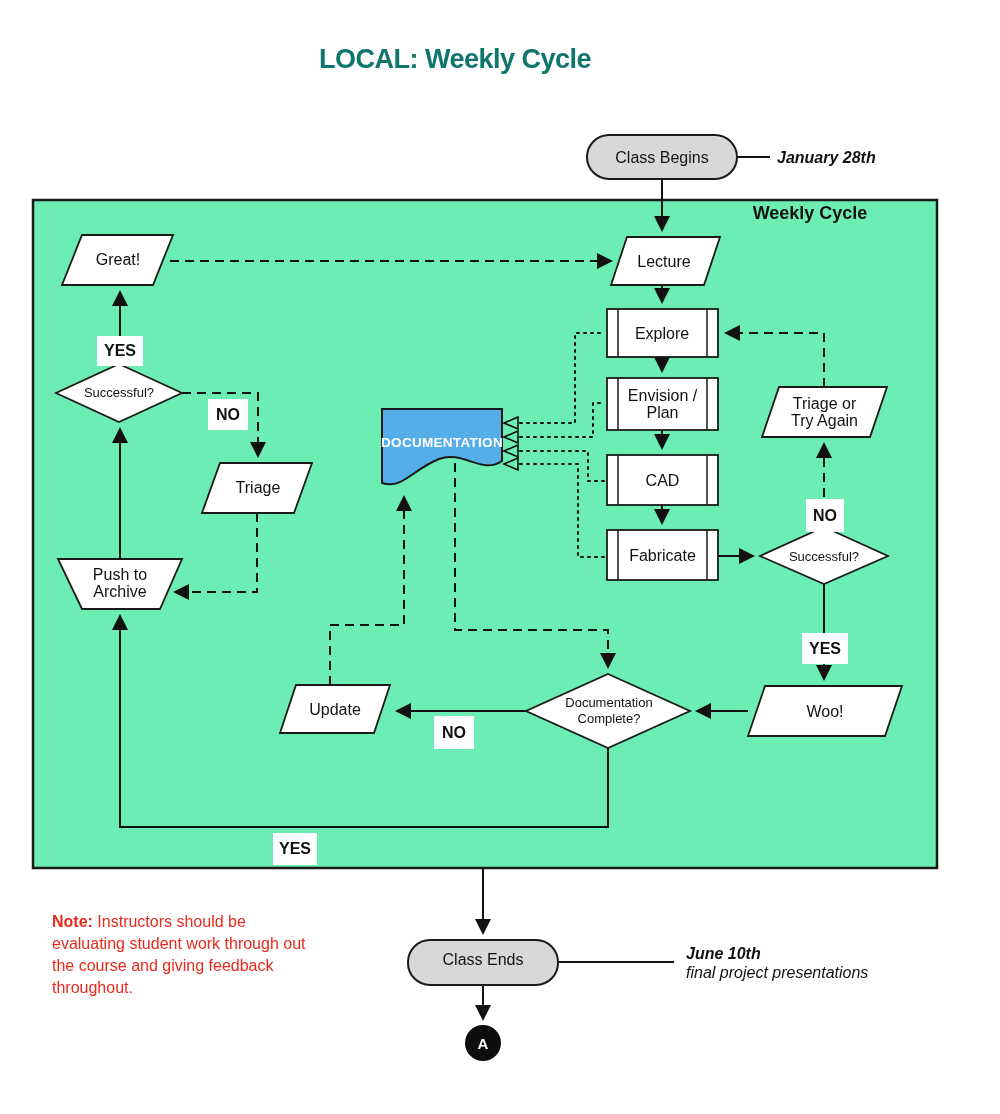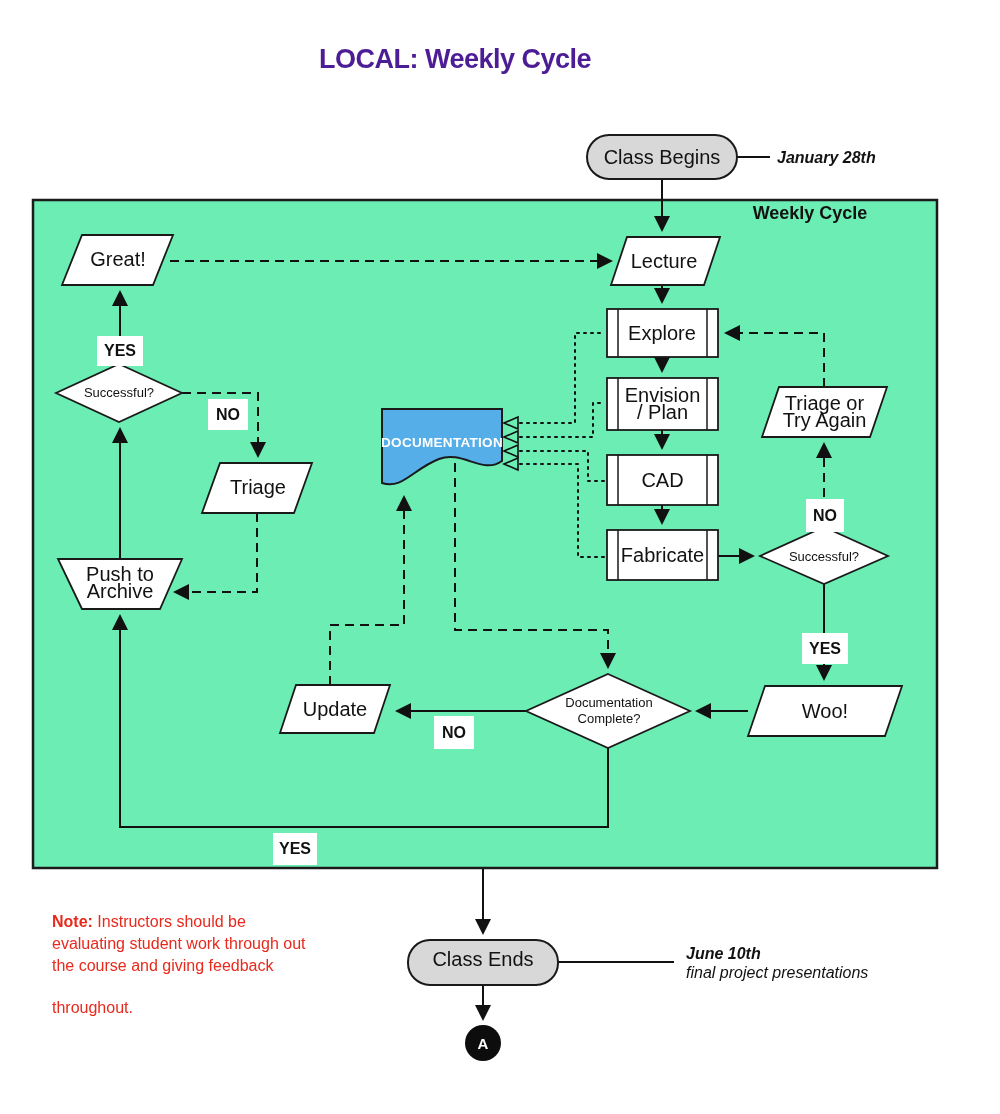--- a/index.html
+++ b/index.html
@@ -1,34 +1,34 @@
 <!DOCTYPE html>
 <html><head>
 <meta charset="utf-8">
 <style>
   html,body{margin:0;padding:0;background:#fff;}
   .stage{position:relative;width:1000px;height:1114px;background:#ffffff;
          font-family:"Liberation Sans",sans-serif;color:#121212;overflow:hidden;}
   .stage svg{position:absolute;left:0;top:0;}
   .title{position:absolute;left:105px;top:44px;width:700px;text-align:center;
-         font-size:27px;font-weight:bold;letter-spacing:-0.5px;color:#4c1d95;}
+         font-size:27px;font-weight:bold;letter-spacing:-0.5px;color:#0f766e;}
   .frame-label{position:absolute;left:690px;top:203px;width:240px;text-align:center;
          font-weight:bold;font-size:18px;}
   .lbl{position:absolute;display:flex;align-items:center;justify-content:center;
-       text-align:center;font-size:20px;line-height:17px;color:#121212;}
+       text-align:center;font-size:16px;line-height:17px;color:#121212;}
   .sm{font-size:13px;line-height:16px;}
   .tag{position:absolute;background:#ffffff;display:flex;align-items:center;justify-content:center;
        font-weight:bold;font-size:16px;color:#111;margin-top:22px;}
   .doc-label{color:#ffffff;font-weight:bold;font-size:13.5px;letter-spacing:.3px;}
   .date{position:absolute;font-style:italic;font-weight:bold;font-size:16px;line-height:19px;}
   .date .sub{display:block;font-weight:normal;}
   .note{position:absolute;left:52px;top:911px;width:285px;font-size:16px;line-height:22px;color:#E8291C;}
   .note span{display:block;}
   .note .first b{font-weight:bold;}
-  .note .l4{margin-top:20px;}
+  .note .l4{margin-top:0;}
   .a-label{color:#fff;font-weight:bold;font-size:15px;}
 </style>
 </head>
 <body>
 
 <div class="stage">
 
 <svg width="1000" height="1114" viewBox="0 0 1000 1114">
   <defs>
     <marker id="arr" markerWidth="8" markerHeight="8" refX="7" refY="4" orient="auto">

